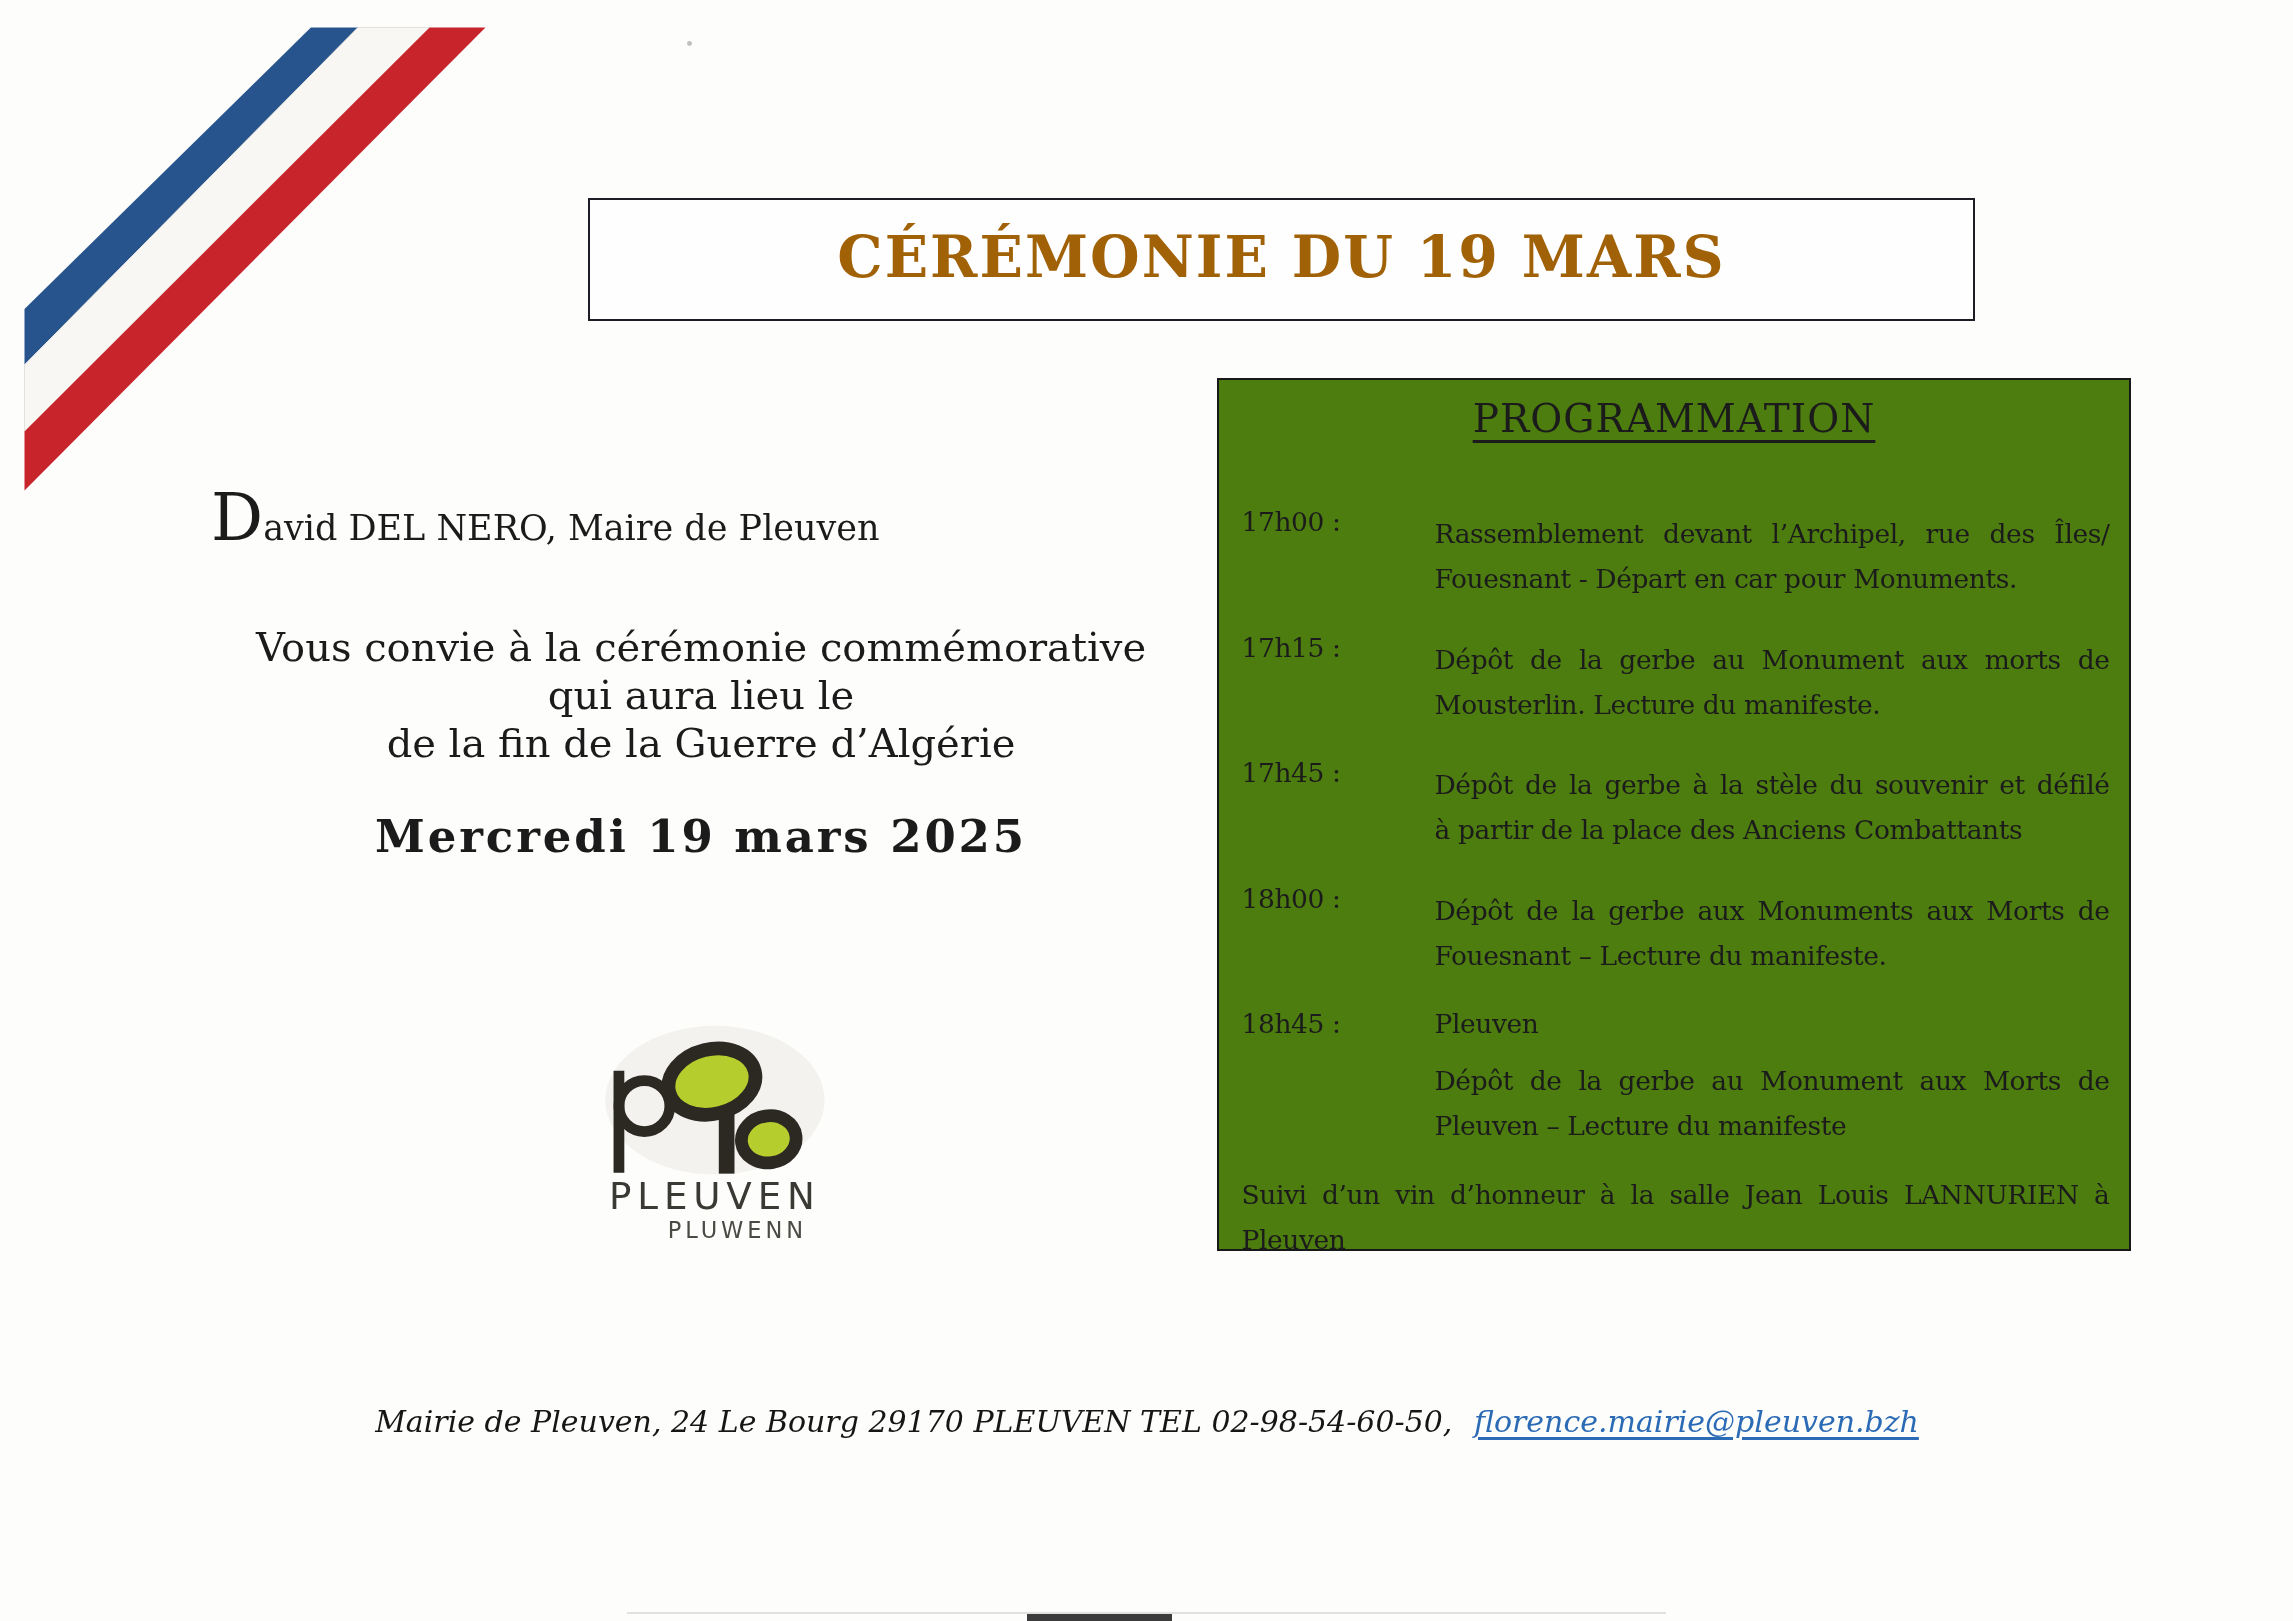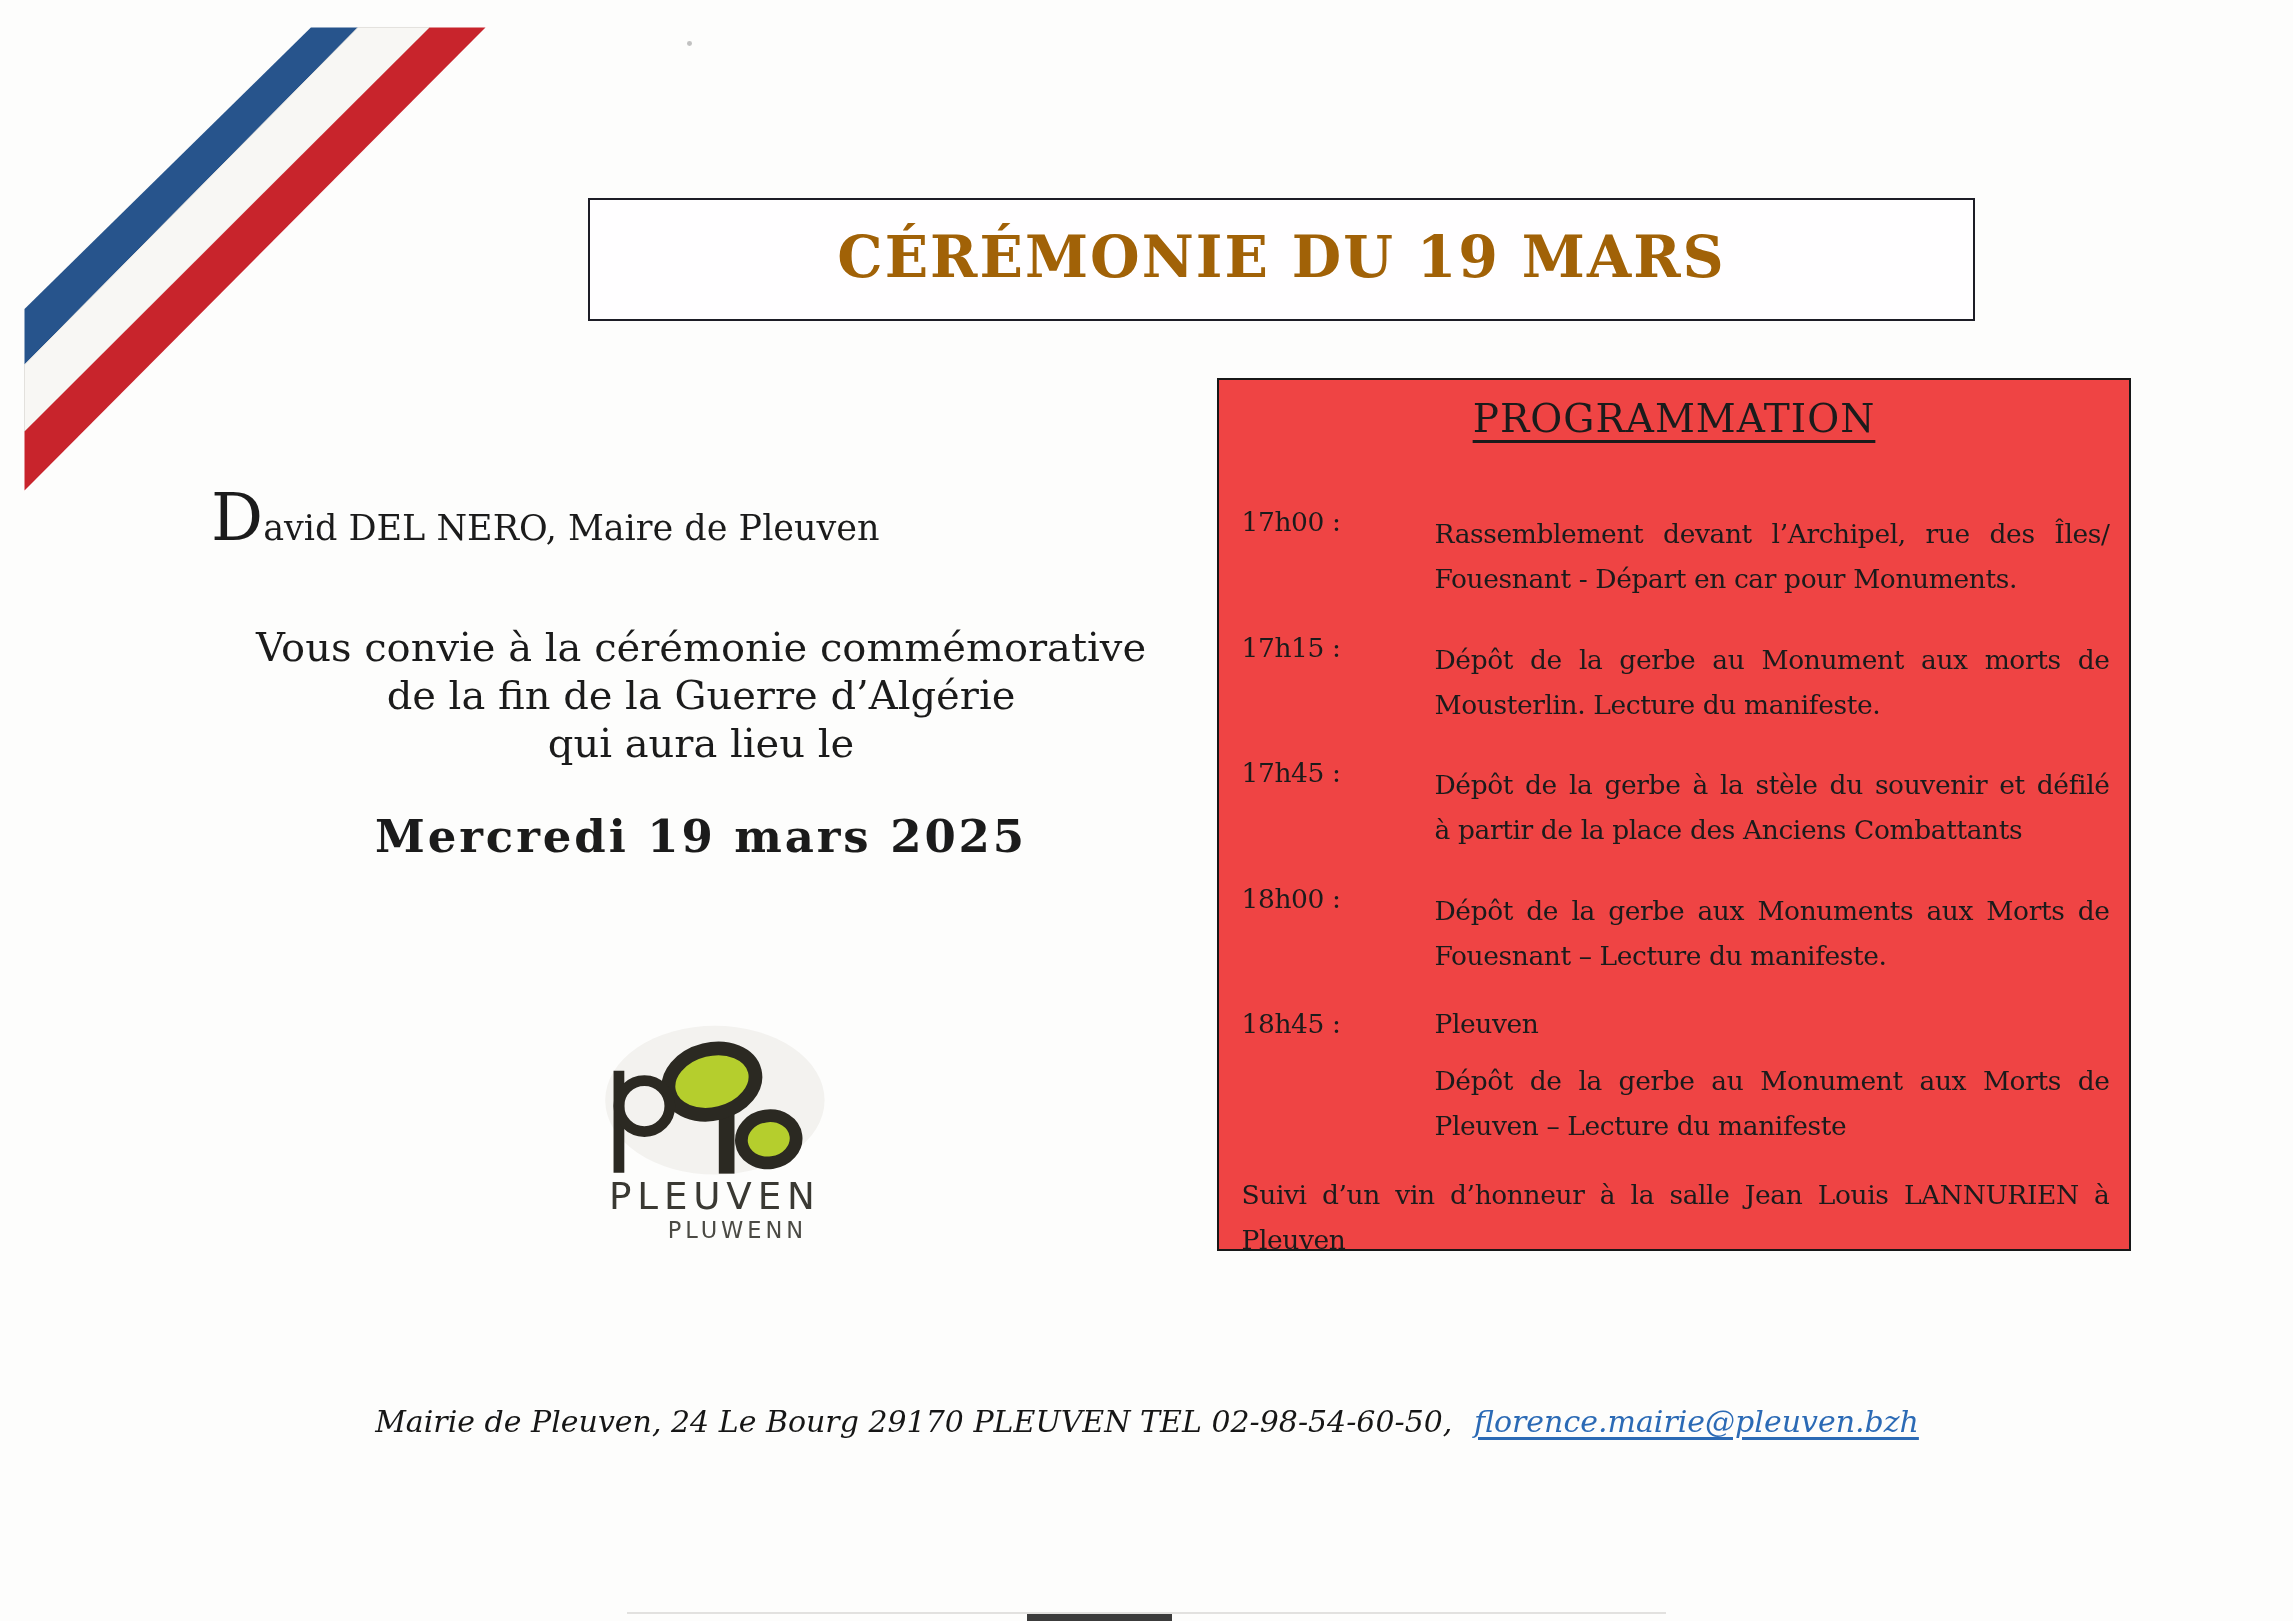--- a/index.html
+++ b/index.html
@@ -33,21 +33,21 @@
     font-size:45px; font-weight:bold; letter-spacing:2.9px;
   }
   .invite-date span { text-decoration-thickness:2.9px; text-underline-offset:8.8px; }
 
   
   .logo { position:absolute; left:568px; top:1010px; }
 
   
   .program-box {
     position:absolute; left:1217px; top:378px; width:914px; height:873px;
-    border:2.9px solid #181818; box-sizing:border-box; background:#ef4444;
+    border:2.9px solid #181818; box-sizing:border-box; background:#4d7c0f;
   }
   .prog-head {
     position:absolute; left:0; top:15.7px; width:100%; text-align:center;
     font-size:39px; letter-spacing:1px;
     text-decoration:underline; text-decoration-thickness:2.9px; text-underline-offset:7.8px;
   }
   .schedule { position:absolute; left:22.5px; top:119px; width:870px; font-size:26.5px; line-height:45px; letter-spacing:-0.4px; }
   .entry { display:flex; margin-bottom:23.5px; }
   .entry .time { width:193px; flex:none; }
   .entry .desc { width:675px; }
@@ -79,22 +79,22 @@
 
   <div class="title-box">
     <span class="title-text">CÉRÉMONIE DU 19 MARS</span>
   </div>
 
   <div class="invite-l1">
     <span class="dropcap">D</span><span>avid DEL NERO, Maire de Pleuven</span>
   </div>
   <div class="invite-p2">
     <div>Vous convie à la cérémonie commémorative</div>
+    <div>qui aura lieu le</div>
     <div>de la fin de la Guerre d’Algérie</div>
-    <div>qui aura lieu le</div>
   </div>
   <div class="invite-date">
     <span>Mercredi 19 mars 2025</span>
   </div>
 
   <svg class="logo" width="284" height="245" viewBox="0 0 290 250">
     <ellipse cx="150" cy="92" rx="112" ry="76" fill="#f3f2ef"></ellipse>
 
     <rect x="154" y="100" width="16" height="67" fill="#2b2922"></rect>
 

